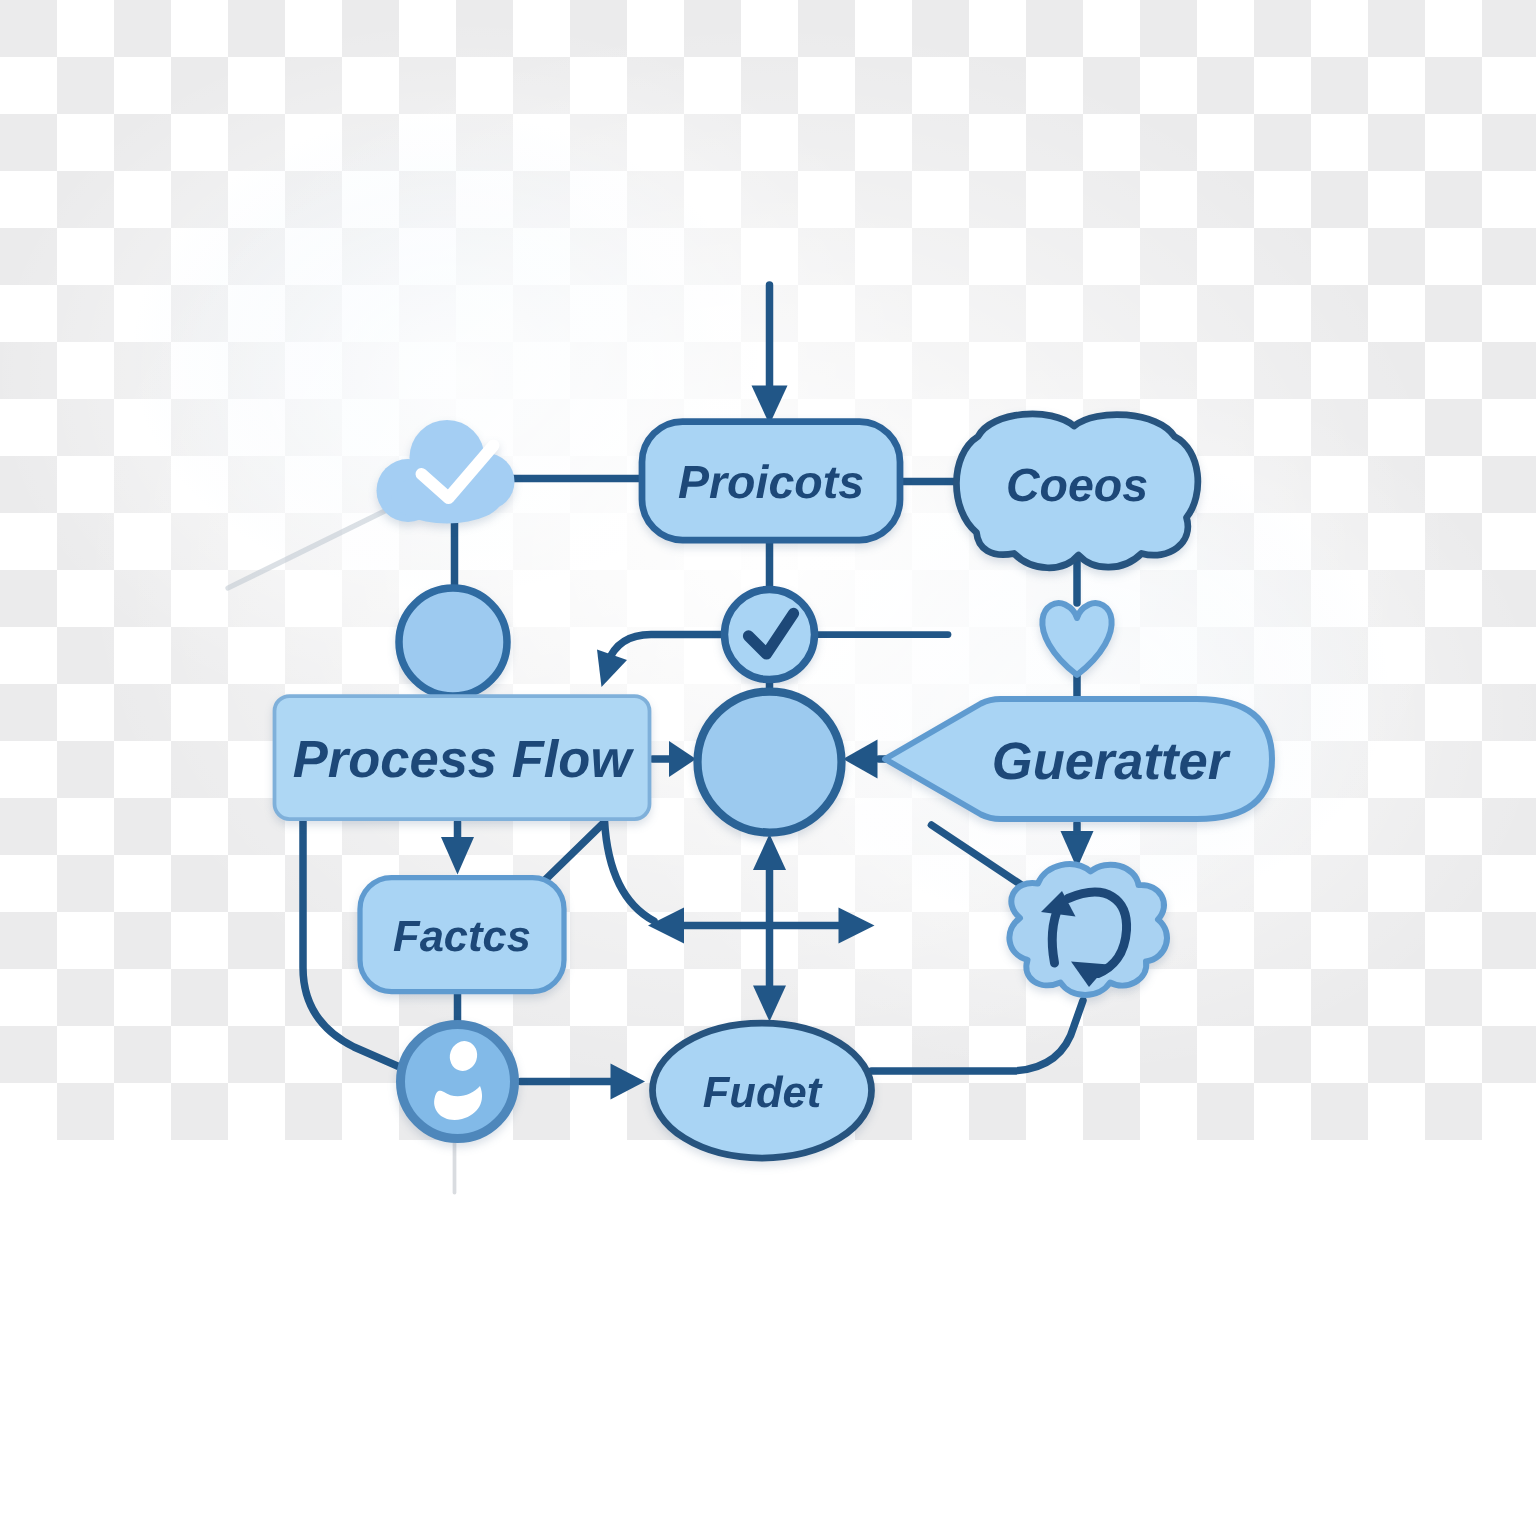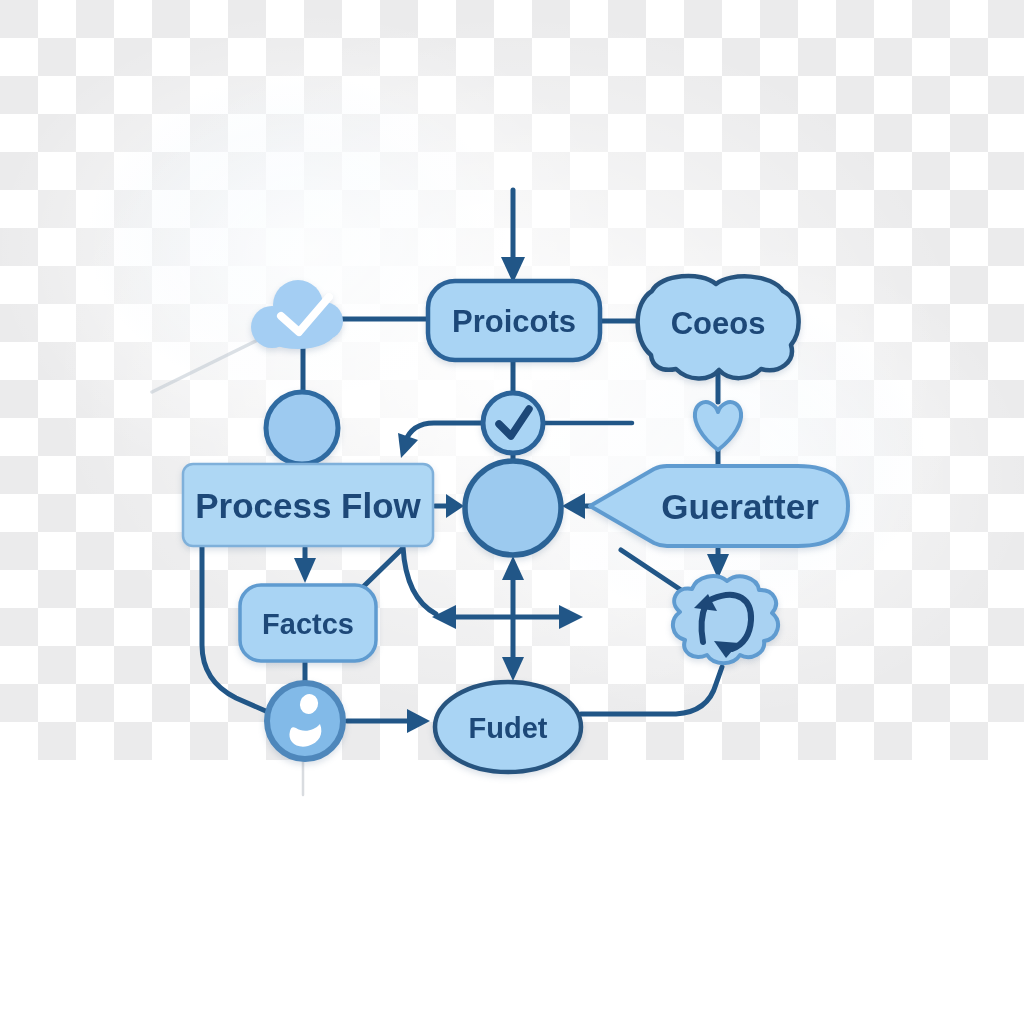--- a/index.html
+++ b/index.html
@@ -1,17 +1,17 @@
 <!DOCTYPE html>
 <html><head>
 <meta charset="utf-8">
 <style>
   html,body{margin:0;padding:0;}
   body{width:1024px;height:1024px;overflow:hidden;font-family:"Liberation Sans",sans-serif;}
-  .stage{position:relative;width:1024px;height:760px;background:#ffffff;}
+  .stage{position:relative;width:1024px;height:760px;background:#ffffff;font-style:italic;}
   
   .checker{
     position:absolute;inset:0;
     background:conic-gradient(#fff 0 25%, #ebebec 0 50%, #fff 0 75%, #ebebec 0);
     background-size:76px 76px;
   }
   
   .glow{
     position:absolute;inset:0;
     background-image:

